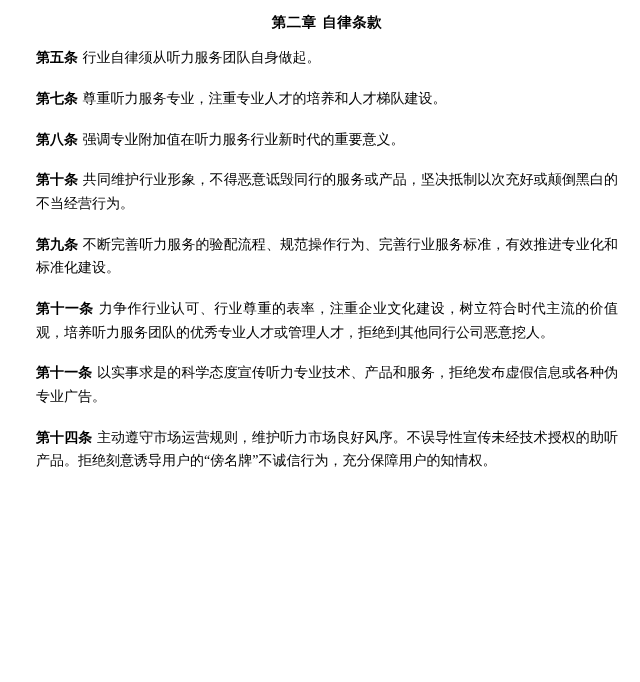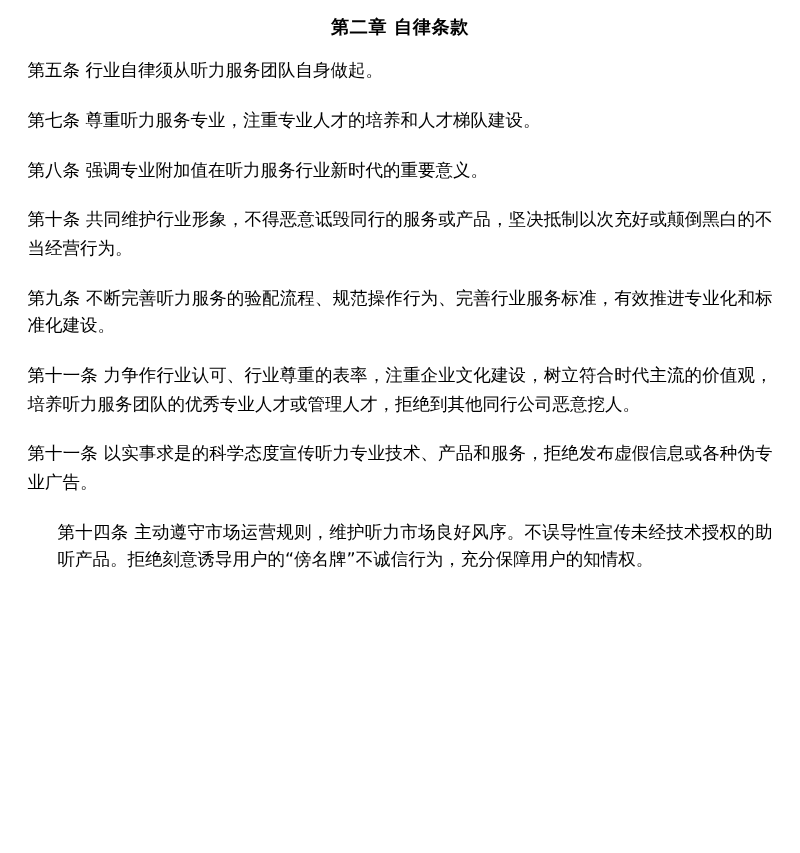--- a/index.html
+++ b/index.html
@@ -11,21 +11,21 @@
     width: 640px;
     height: 682px;
     font-family: "DejaVu Sans", "Liberation Sans", sans-serif;
     color: #000000;
     -webkit-font-smoothing: antialiased;
   }
   .page {
     width: 640px;
     height: 682px;
     box-sizing: border-box;
-    padding: 6px 22px 0 22px;
+    padding: 6px 22px 0 36px;
     position: relative;
     overflow: hidden;
   }
   .doc-title {
     text-align: center;
     font-size: 14.5px;
     font-weight: bold;
     letter-spacing: 0.5px;
     margin: 6px 0 14px 0;
     line-height: 1.4;
@@ -33,27 +33,27 @@
   .article {
     font-size: 14px;
     line-height: 1.62;
     margin: 0 0 17px 0;
     text-align: justify;
     text-justify: inter-ideograph;
     word-break: break-all;
   }
   .article:last-child {
     margin-bottom: 0;
-    margin-left: 24px;
   }
   .article-label {
-    font-weight: normal;
+    font-weight: bold;
   }
   .article-text {
     font-weight: normal;
+    font-family: Liberation Serif, serif;
   }
 </style>
 </head>
 <body>
 
 <div class="page">
   <div class="doc-title">第二章 自律条款</div>
 
   <p class="article">
     <span class="article-label">第五条</span>

